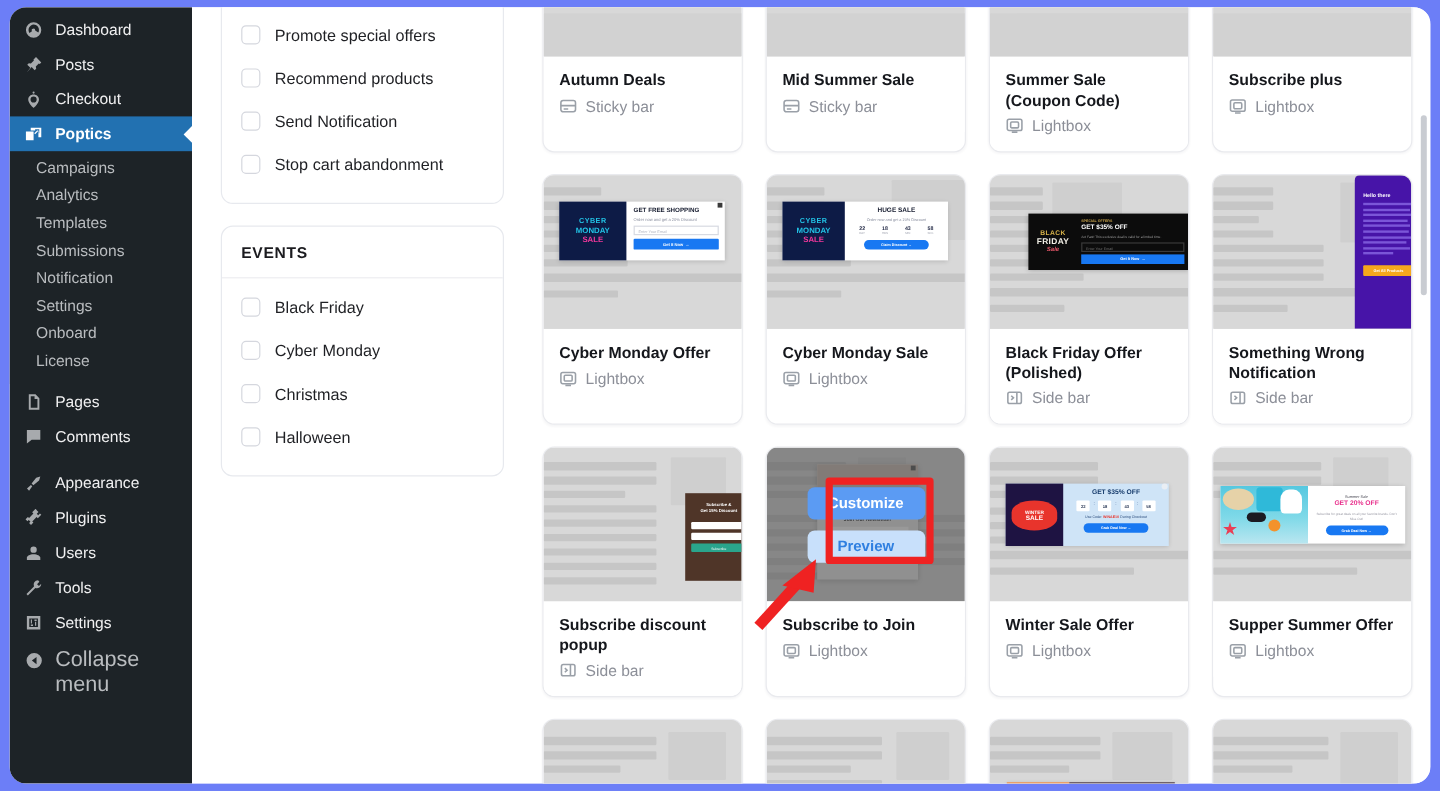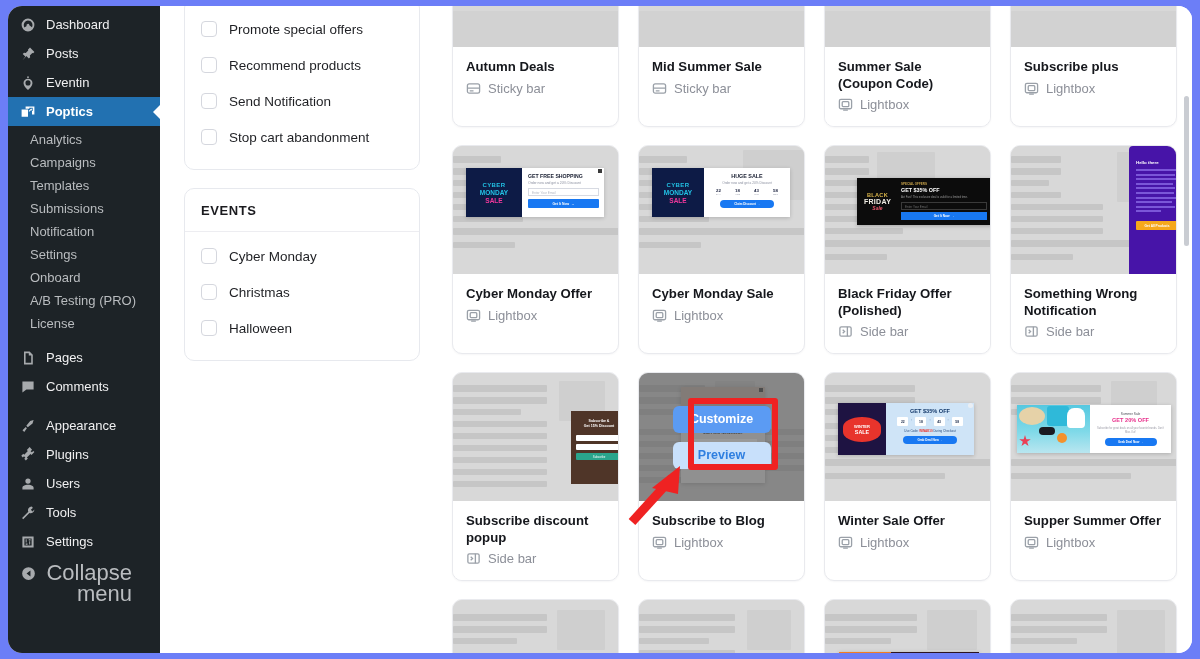--- a/index.html
+++ b/index.html
@@ -51,21 +51,21 @@
   .sub-item {
     display: block; padding: 3px 0 3px 22px;
     font-size: 13px; color: #b9bcbf; line-height: 17px;
     cursor: pointer; white-space: nowrap;
   }
   .menu-sep { height: 10px; }
   .collapse-item {
     display: flex; align-items: flex-start; gap: 9px;
     padding: 6px 11px 6px 11px; color: #b9bcbf; font-size: 16px; cursor: pointer;
   }
-  .collapse-item .mlabel{ font-size:22px; line-height:21px; width:86px; text-align:right;}
+  .collapse-item .mlabel{ font-size:18px; line-height:21px; width:86px; text-align:left;}
   .collapse-icon { width:18px; height:18px; flex:0 0 18px; display:flex; align-items:center; justify-content:center; margin-top:2px;}
   .collapse-icon svg{ width:15px; height:15px; fill:#a7aaad;}
 
   
   .content {
     position: absolute; left: 152px; top: 0;
     width: 1032px; height: 647px;
     background: #ffffff;
     overflow: hidden;
   }
@@ -166,41 +166,40 @@
         <span class="mlabel">Posts</span>
       </div>
 
 
       <div class="menu-item">
         <span class="menu-icon">
           <svg viewBox="0 0 20 20">
               <path d="M10 1.6a1.1 1.1 0 110 2.2 1.1 1.1 0 010-2.2zM10 4.6c-3.2 0-5.6 2.3-5.6 5.3 0 3.6 4.1 7.5 5.1 8.4a.7.7 0 001 0c1-1 5.1-4.8 5.1-8.4 0-3-2.4-5.3-5.6-5.3zm0 2.1a3.2 3.2 0 110 6.4 3.2 3.2 0 010-6.4z"></path>
             </svg>
         </span>
-        <span class="mlabel">Eventin</span>
+        <span class="mlabel">Checkout</span>
       </div>
 
       <div class="menu-item active">
         <span class="menu-icon">
           <svg viewBox="0 0 20 20">
               <path d="M2 7h8v9H2V7zm5-4h11v10h-3V6H7V3zm4.6 1.6v1.3h2.1l-3 3 .9.9 3-3v2.1h1.3V4.6h-4.3z"></path>
             </svg>
         </span>
         <span class="mlabel">Poptics</span>
       </div>
 
       <div class="submenu">
+        <a class="sub-item">Campaigns</a>
         <a class="sub-item">Analytics</a>
-        <a class="sub-item">Campaigns</a>
         <a class="sub-item">Templates</a>
         <a class="sub-item">Submissions</a>
         <a class="sub-item">Notification</a>
         <a class="sub-item">Settings</a>
         <a class="sub-item">Onboard</a>
-        <a class="sub-item">A/B Testing (PRO)</a>
         <a class="sub-item">License</a>
       </div>
 
       <div class="menu-item">
         <span class="menu-icon">
           <svg viewBox="0 0 20 20">
               <path d="M5 2h7l4 4v12H5V2zm2 2v12h7V7h-3V4H7z"></path>
             </svg>
         </span>
         <span class="mlabel">Pages</span>
@@ -293,20 +292,24 @@
             <label class="frow">
               <span class="cb"></span>
               <span>Stop cart abandonment</span>
             </label>
           </div>
         </section>
 
         <section class="fcard">
           <div class="fcard-head">EVENTS</div>
           <div class="fcard-body">
+            <label class="frow">
+              <span class="cb"></span>
+              <span>Black Friday</span>
+            </label>
             <label class="frow">
               <span class="cb"></span>
               <span>Cyber Monday</span>
             </label>
             <label class="frow">
               <span class="cb"></span>
               <span>Christmas</span>
             </label>
             <label class="frow">
               <span class="cb"></span>
@@ -629,21 +632,21 @@
                   <div style="margin:4px 8px 0;height:8px;background:#1f7f68"></div>
                   <div style="position:absolute;right:2px;top:1px;width:4px;height:4px;background:#555"></div>
                 </div>
               </div>
               <div class="overlay">
                 <button class="btn-customize">Customize</button>
                 <button class="btn-preview">Preview</button>
               </div>
             </div>
             <div class="tmeta">
-              <div class="tname">Subscribe to Blog</div>
+              <div class="tname">Subscribe to Join</div>
               <div class="ttype">
                 <svg viewBox="0 0 16 16">
                     <rect x="1.5" y="2.5" width="13" height="10" rx="1.6"></rect>
                     <rect x="4.5" y="5" width="7" height="5.2" rx="1"></rect>
                     <line x1="5.5" y1="14" x2="10.5" y2="14"></line>
                   </svg>
                 <span>Lightbox</span>
               </div>
             </div>
           </article>

